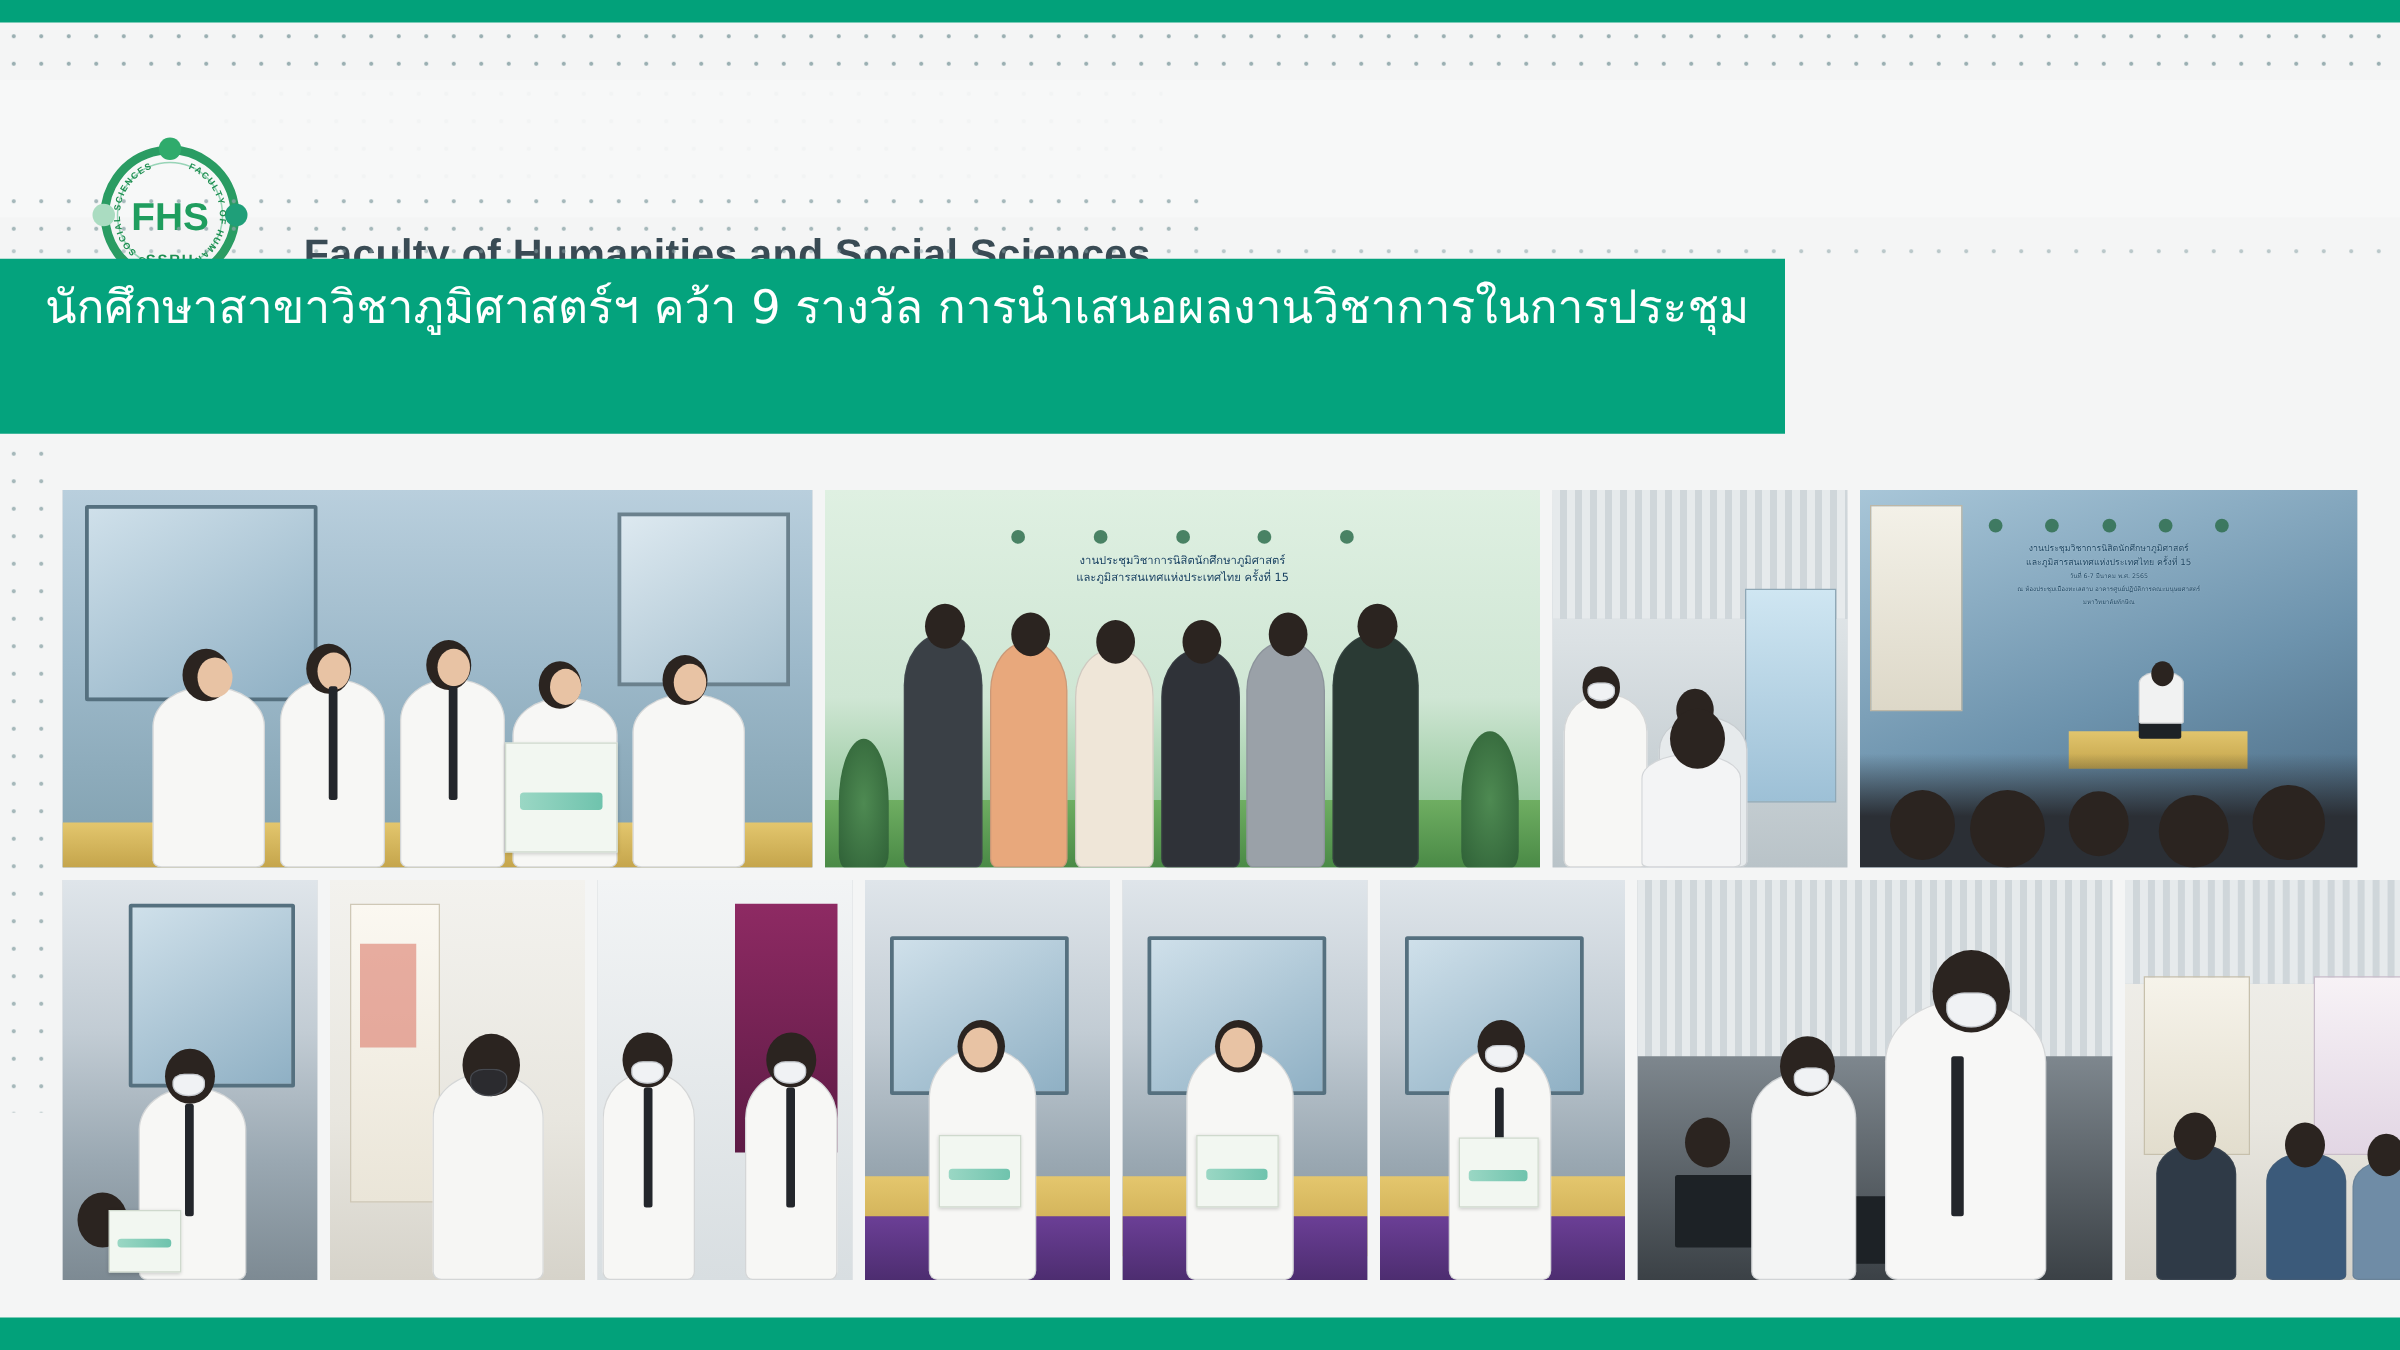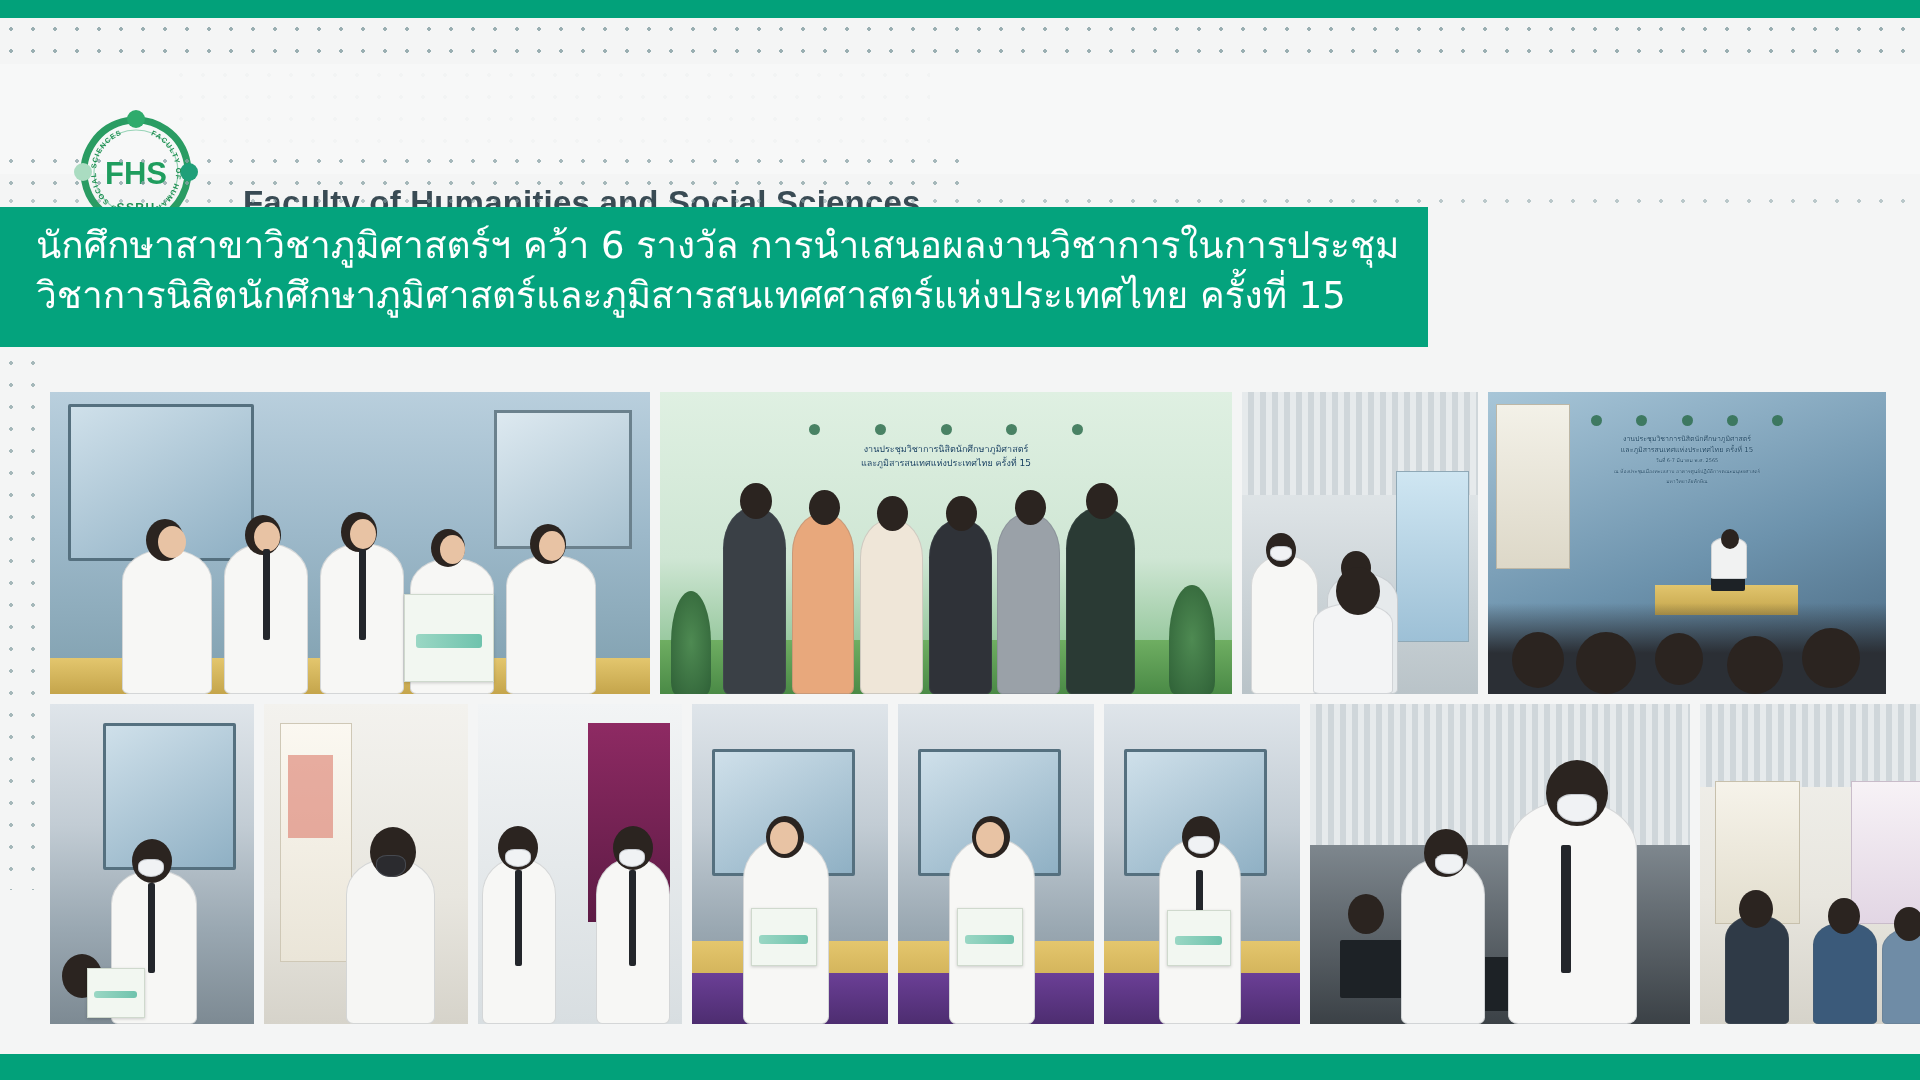--- a/index.html
+++ b/index.html
@@ -202,22 +202,21 @@
     <span>Faculty of Humanities and Social Sciences</span>
     <span class="brand-line2">Suan Sunandha Rajabhat University</span>
   </div>
 </div>
 
 <div class="dots dots-mid"></div>
 <div class="dots dots-band"></div>
 <div class="dots dots-left"></div>
 
 <div class="headline">
-  <span class="hl">นักศึกษาสาขาวิชาภูมิศาสตร์ฯ คว้า 6 รางวัล การนำเสนอผลงานวิชาการในการประชุม</span>
-  <span class="hl">วิชาการนิสิตนักศึกษาภูมิศาสตร์และภูมิสารสนเทศศาสตร์แห่งประเทศไทย ครั้งที่ 15</span>
+  <span class="hl">นักศึกษาสาขาวิชาภูมิศาสตร์ฯ คว้า 9 รางวัล การนำเสนอผลงานวิชาการในการประชุม</span>
 </div>
 
 <div class="collage">
 
   <div class="row row-1">
 
     <div class="cell" style="width:600px">
       <div class="ph sky"></div>
       <div class="proj" style="top:4%;left:3%;width:30%;height:50%"></div>
       <div class="proj2" style="top:6%;right:3%;width:22%;height:44%"></div>

